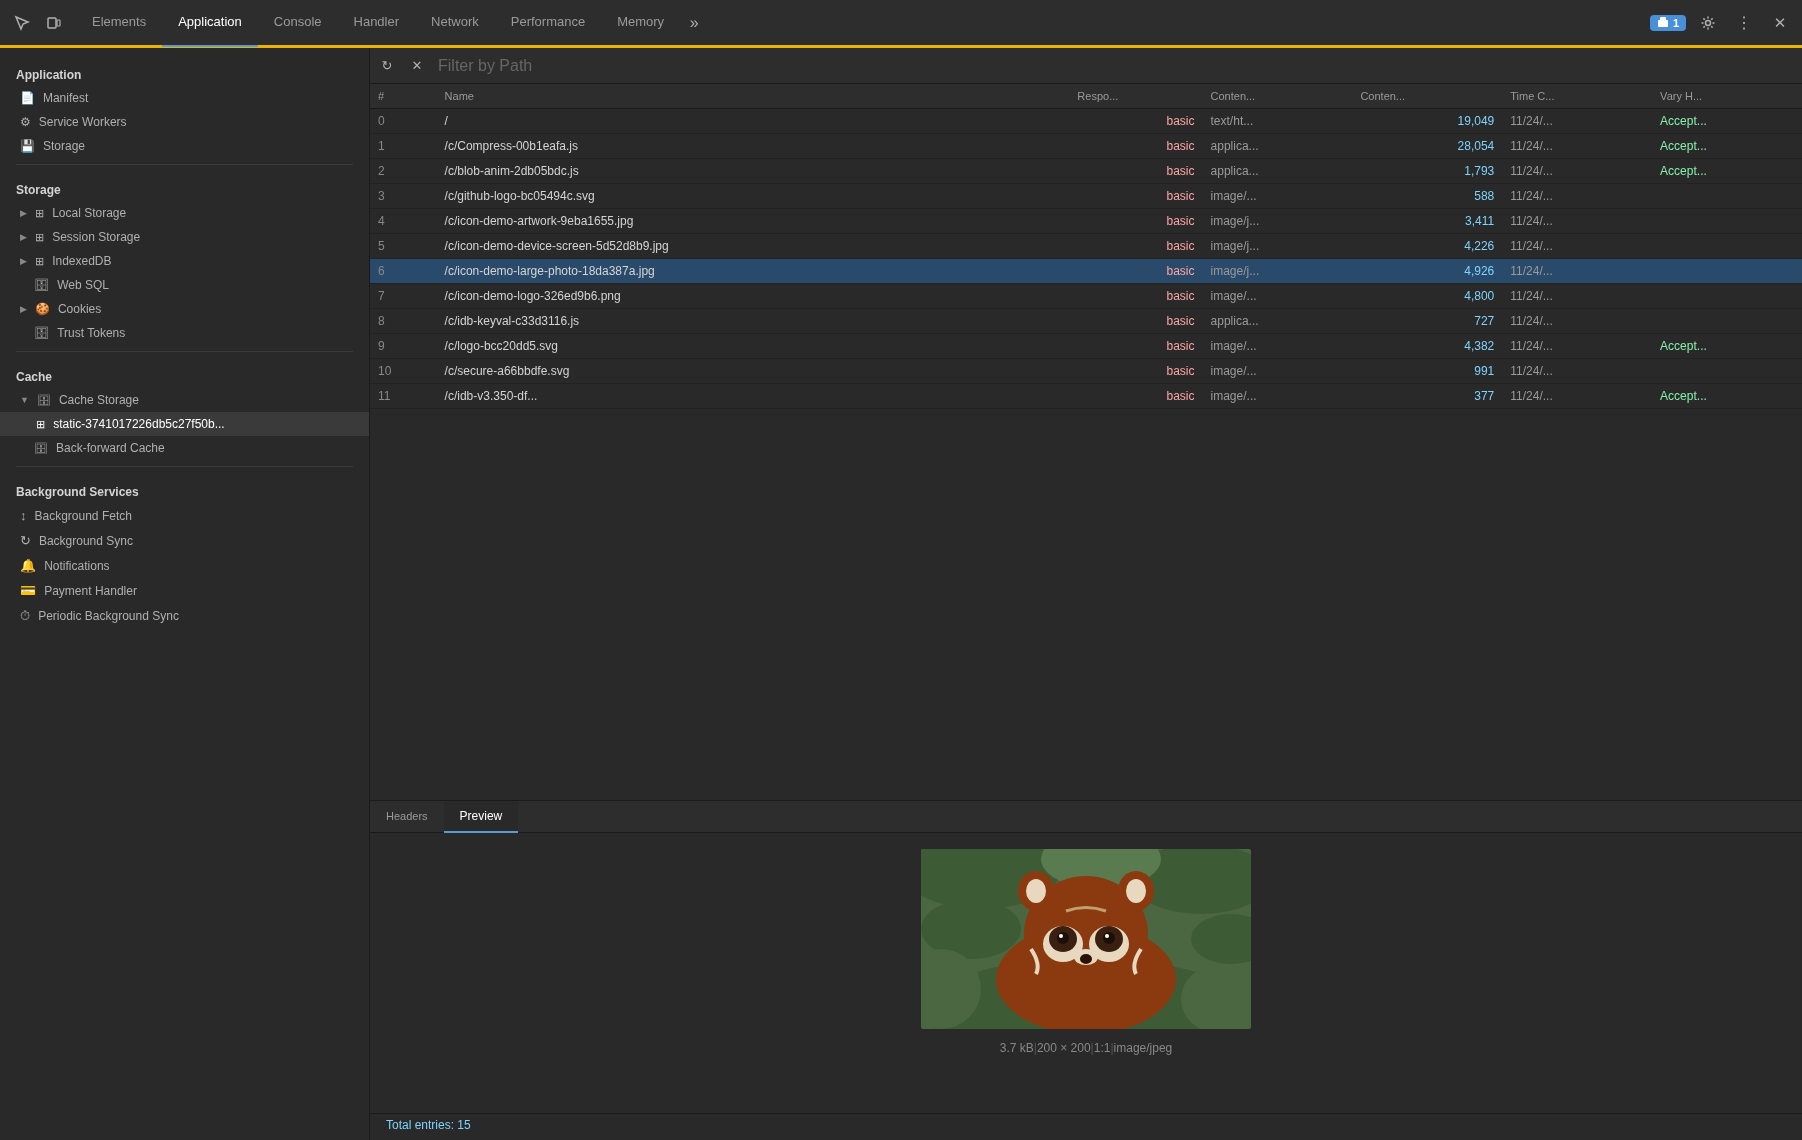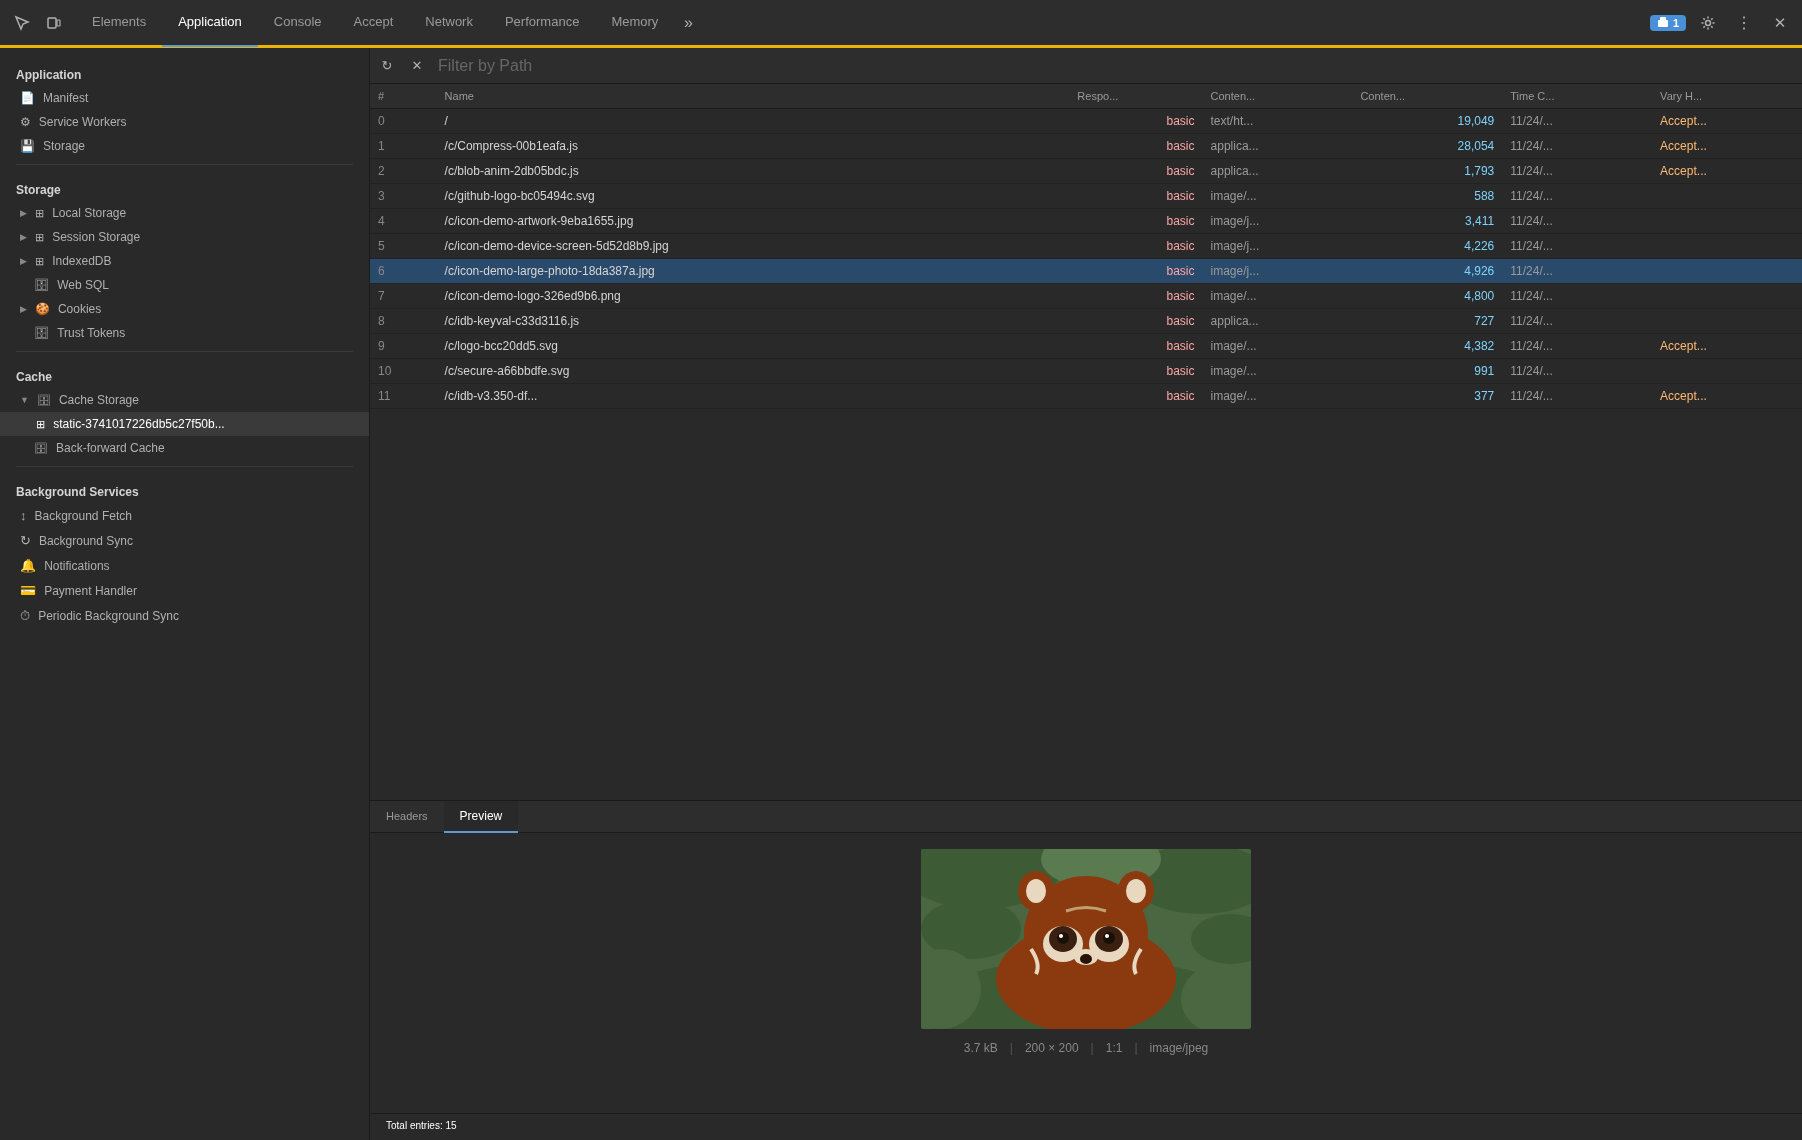--- a/index.html
+++ b/index.html
@@ -85,44 +85,44 @@
       padding: 5px 8px; border-bottom: 1px solid #222; font-size: 12px; white-space: nowrap;
       overflow: hidden; text-overflow: ellipsis; max-width: 0;
     }
     .cache-table tr.selected td { background: #2a4a6b; }
     .col-num { width: 40px; color: #888; }
     .col-name { width: 380px; color: #d4d4d4; }
     .col-resp { width: 80px; text-align: right; color: #fca5a5; }
     .col-cont1 { width: 90px; color: #9a9a9a; }
     .col-cont2 { width: 90px; text-align: right; color: #7dd3fc; }
     .col-time { width: 90px; color: #9a9a9a; }
-    .col-vary { width: 90px; color: #fdba74; }
+    .col-vary { width: 90px; color: #86efac; }
 
     
     .preview-panel { border-top: 1px solid #1a1a1a; flex-shrink: 0; }
     .preview-tabs {
       display: flex; background: #2d2d2d; border-bottom: 1px solid #1a1a1a; height: 32px;
     }
     .preview-tab {
       padding: 0 16px; height: 32px; display: flex; align-items: center; cursor: pointer;
       color: #9a9a9a; font-size: 11px; border-bottom: 2px solid transparent;
     }
     .preview-tab.active { color: #ffffff; background: #292929; border-bottom-color: transparent; border: none; background: #292929; }
     .preview-tab-headers { color: #9a9a9a; }
 
     .preview-content {
       display: flex; flex-direction: column; align-items: center; padding: 16px; background: #292929;
       min-height: 280px;
     }
 
     .preview-meta {
-      display: flex; gap: 12px; align-items: center; color: #888; font-size: 12px; margin-bottom: 8px;
+      display: flex; align-items: center; color: #888; font-size: 12px; margin-bottom: 8px;
     }
     .preview-meta-sep { color: #555; }
-    .preview-total { color: #ffffff; font-size: 10px; padding: 4px 0; }
+    .preview-total { color: #7dd3fc; font-size: 12px; padding: 4px 0; }
   </style>
 </head>
 <body>
 
 <div class="top-toolbar">
   <div class="toolbar-icons">
     <button class="toolbar-icon-btn" title="Inspect element">
       <svg width="16" height="16" viewBox="0 0 16 16" fill="none">
           <path d="M2 2l5 12 2-5 5-2z" stroke="#b0b0b0" stroke-width="1.5" fill="none"></path>
         </svg>
@@ -132,21 +132,21 @@
           <rect x="2" y="3" width="8" height="10" rx="1" stroke="#b0b0b0" stroke-width="1.5" fill="none"></rect>
           <rect x="11" y="5" width="3" height="6" rx="0.5" stroke="#b0b0b0" stroke-width="1.2" fill="none"></rect>
         </svg>
     </button>
   </div>
 
   <div class="tab-list">
     <div class="tab-item">Elements</div>
     <div class="tab-item active">Application</div>
     <div class="tab-item">Console</div>
-    <div class="tab-item">Accept</div>
+    <div class="tab-item">Handler</div>
     <div class="tab-item">Network</div>
     <div class="tab-item">Performance</div>
     <div class="tab-item">Memory</div>
     <button class="toolbar-icon-btn" style="font-size:16px; color:#b0b0b0;">»</button>
   </div>
 
   <div class="toolbar-right">
     <div class="notif-badge">
       <svg width="12" height="12" viewBox="0 0 12 12" fill="white">
           <rect x="1" y="3" width="10" height="7" rx="1"></rect>

